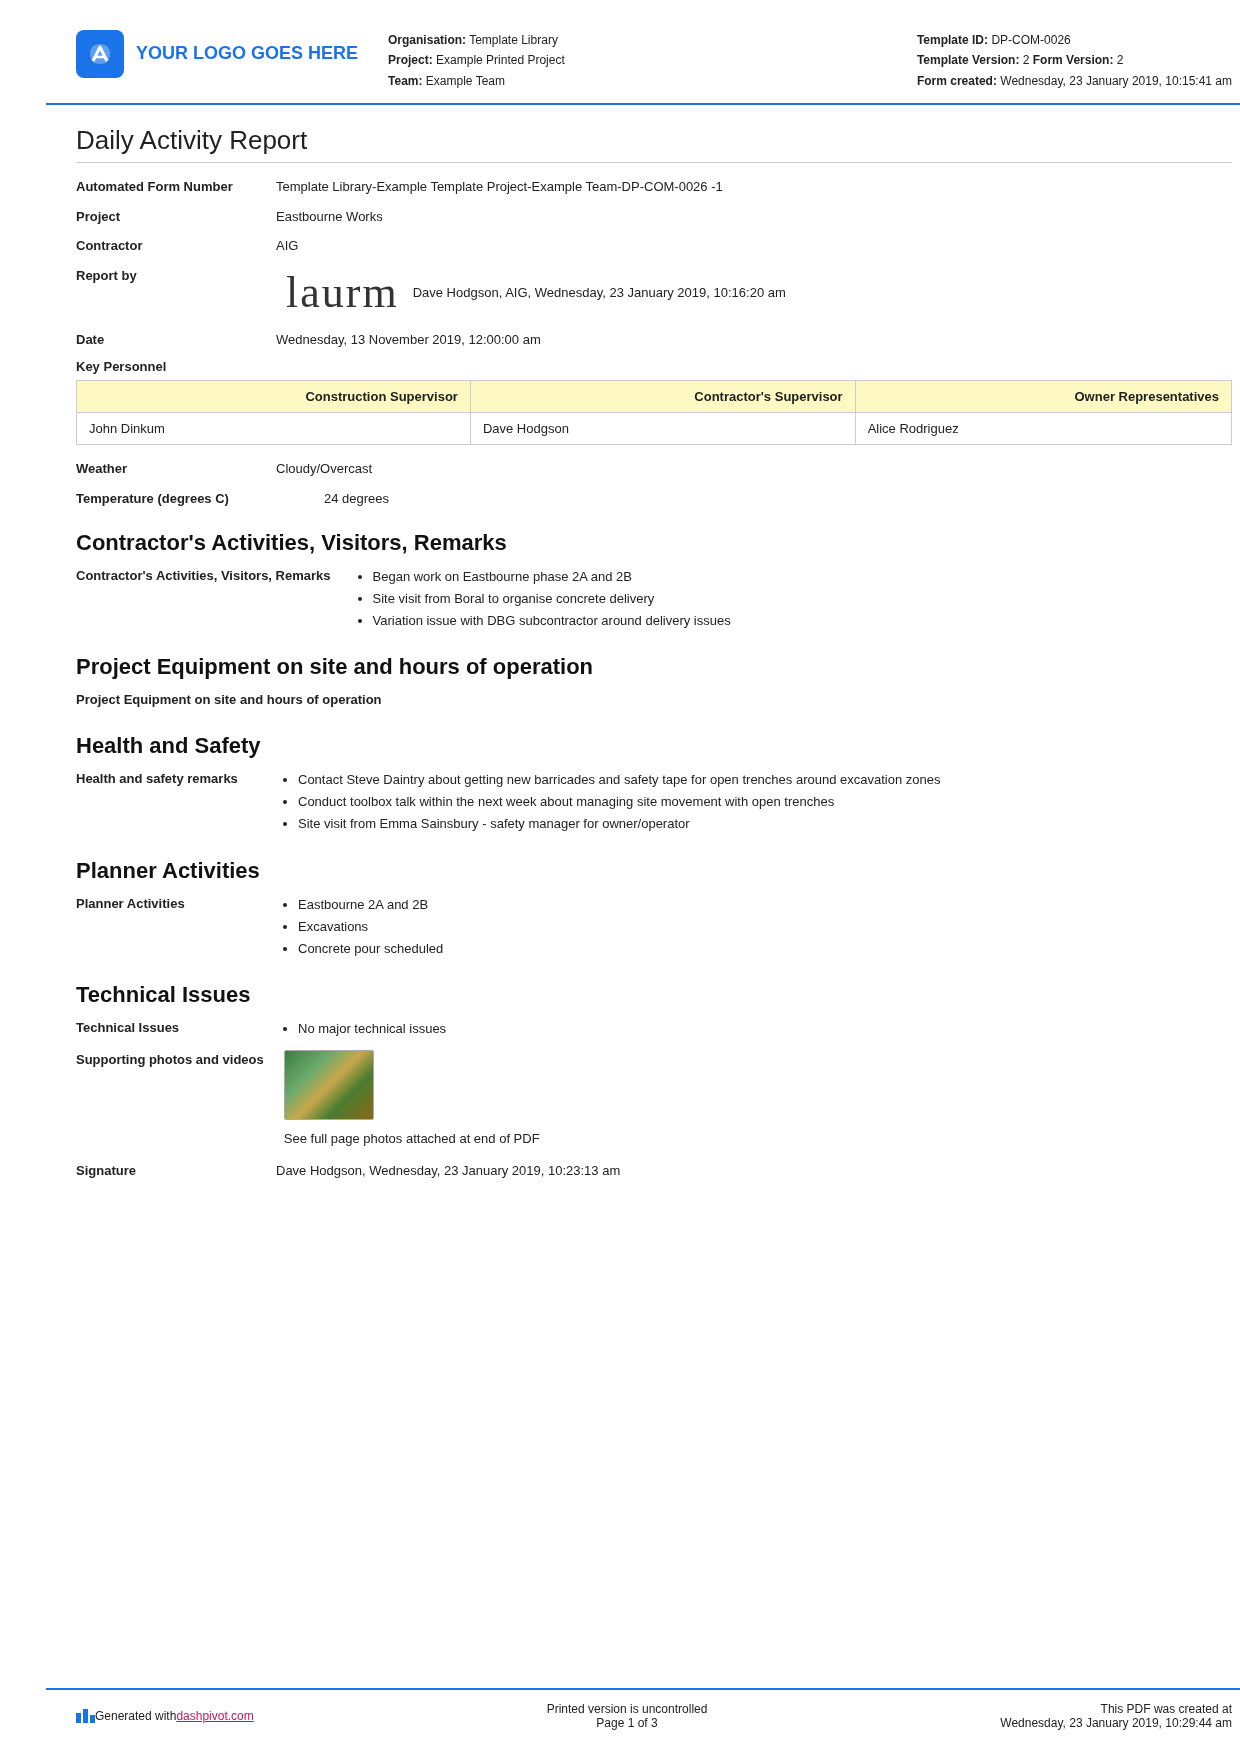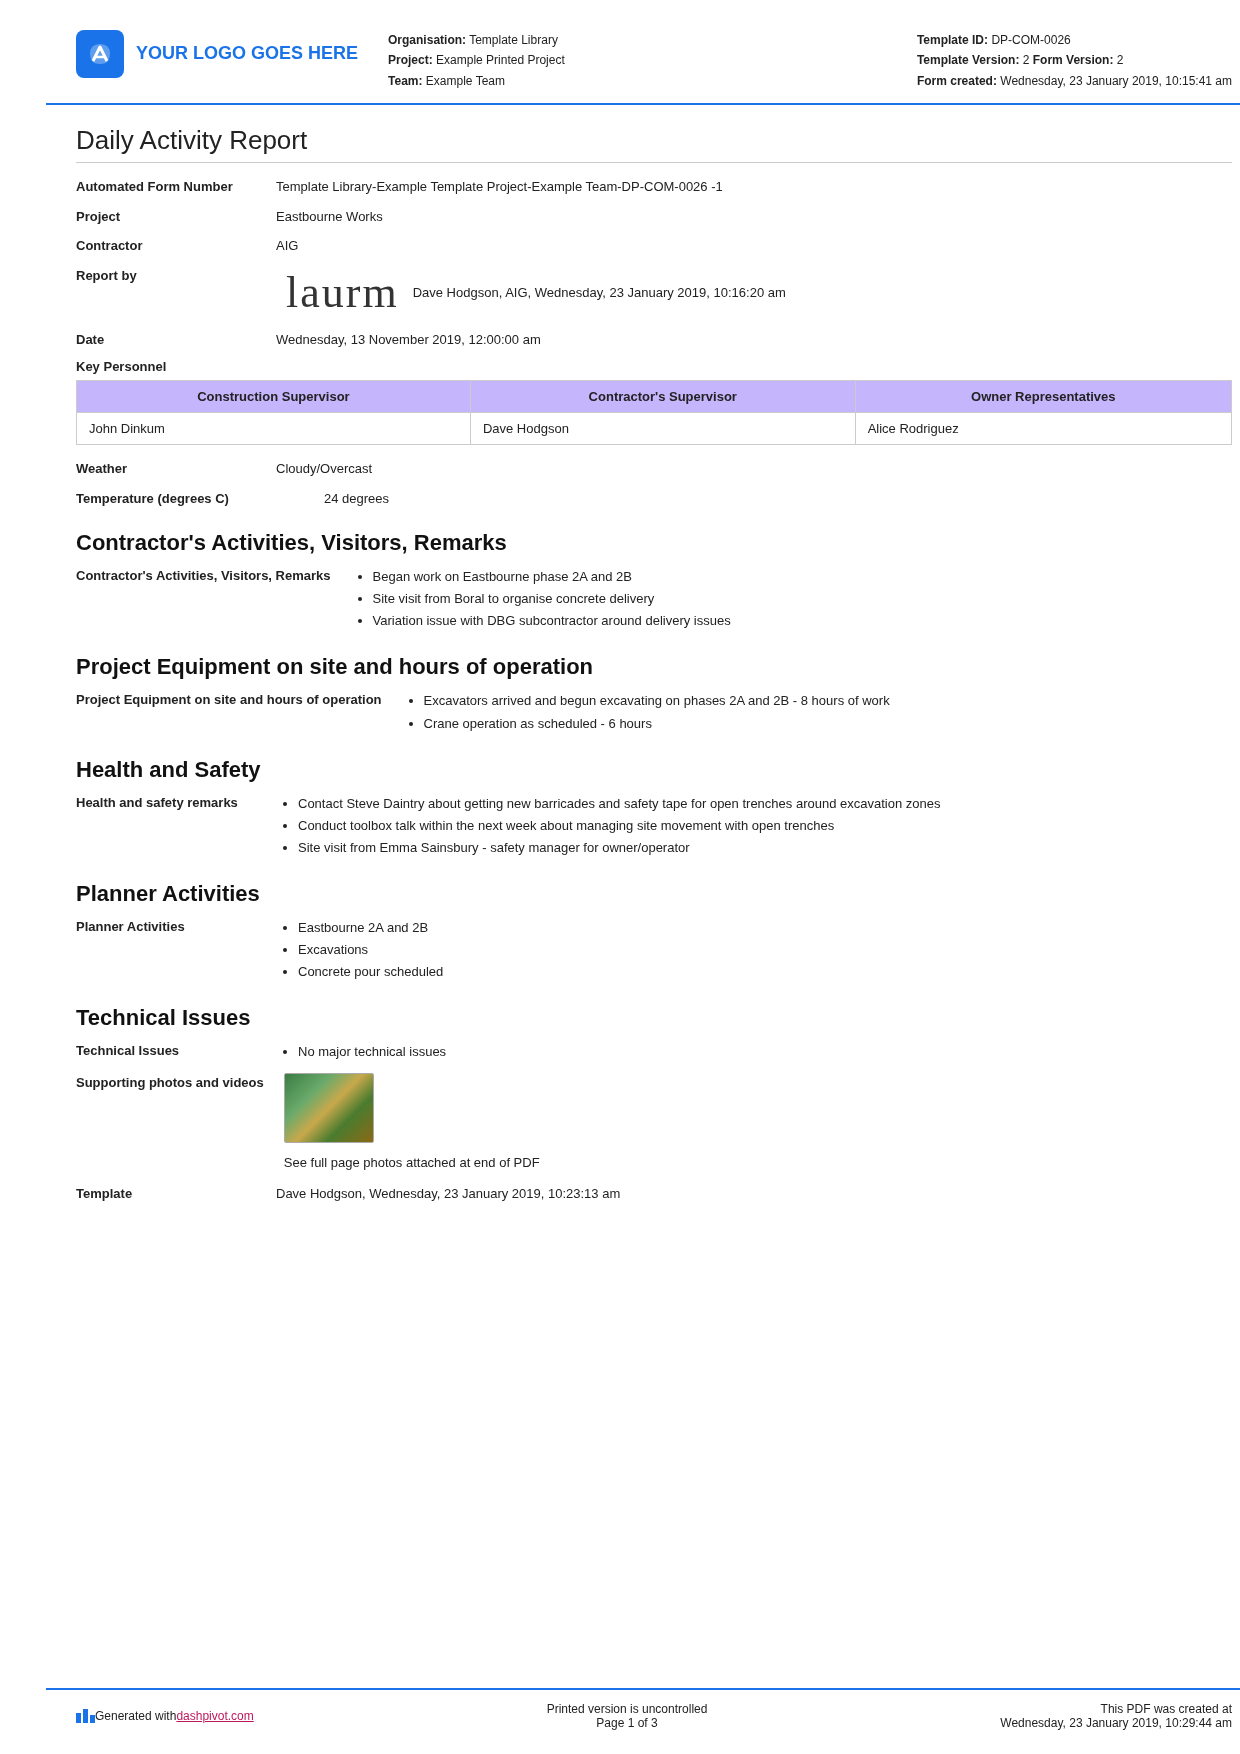--- a/index.html
+++ b/index.html
@@ -121,26 +121,26 @@
     }
 
     
     .personnel-table {
       width: 100%;
       border-collapse: collapse;
       margin-top: 6px;
       margin-bottom: 14px;
     }
     .personnel-table th {
-      background: #c4b5fd;
+      background: #fef9c3;
       border: 1px solid #ccc;
       padding: 8px 12px;
       font-size: 13px;
       font-weight: bold;
-      text-align: center;
+      text-align: right;
     }
     .personnel-table td {
       border: 1px solid #ccc;
       padding: 8px 12px;
       font-size: 13px;
     }
 
     
     .section-title {
       font-size: 22px;
@@ -345,24 +345,20 @@
       <ul class="bullet-list">
         <li>Began work on Eastbourne phase 2A and 2B</li>
         <li>Site visit from Boral to organise concrete delivery</li>
         <li>Variation issue with DBG subcontractor around delivery issues</li>
       </ul>
     </div>
 
     <h2 class="section-title">Project Equipment on site and hours of operation</h2>
     <div class="bullet-field">
       <div class="bullet-label">Project Equipment on site and hours of operation</div>
-      <ul class="bullet-list">
-        <li>Excavators arrived and begun excavating on phases 2A and 2B - 8 hours of work</li>
-        <li>Crane operation as scheduled - 6 hours</li>
-      </ul>
     </div>
 
     <h2 class="section-title">Health and Safety</h2>
     <div class="bullet-field">
       <div class="bullet-label">Health and safety remarks</div>
       <ul class="bullet-list">
         <li>Contact Steve Daintry about getting new barricades and safety tape for open trenches around excavation zones</li>
         <li>Conduct toolbox talk within the next week about managing site movement with open trenches</li>
         <li>Site visit from Emma Sainsbury - safety manager for owner/operator</li>
       </ul>
@@ -391,21 +387,21 @@
       <div class="field-value">
         <div class="photo-thumb" style="
           background: linear-gradient(135deg, #3a7d44 0%, #6aaa6a 30%, #c8a84b 50%, #4a7c2f 70%, #8b6914 100%);
           border-radius: 2px;
         "></div>
         <div style="margin-top: 4px;">See full page photos attached at end of PDF</div>
       </div>
     </div>
 
     <div class="field-row" style="margin-top: 12px;">
-      <div class="field-label">Template</div>
+      <div class="field-label">Signature</div>
       <div class="field-value">Dave Hodgson, Wednesday, 23 January 2019, 10:23:13 am</div>
     </div>
 
   </div>
 
   <div class="footer">
     <div class="footer-left">
       <div class="footer-logo-icon">
         <div class="footer-logo-bar" style="height: 10px;"></div>
         <div class="footer-logo-bar" style="height: 14px;"></div>

